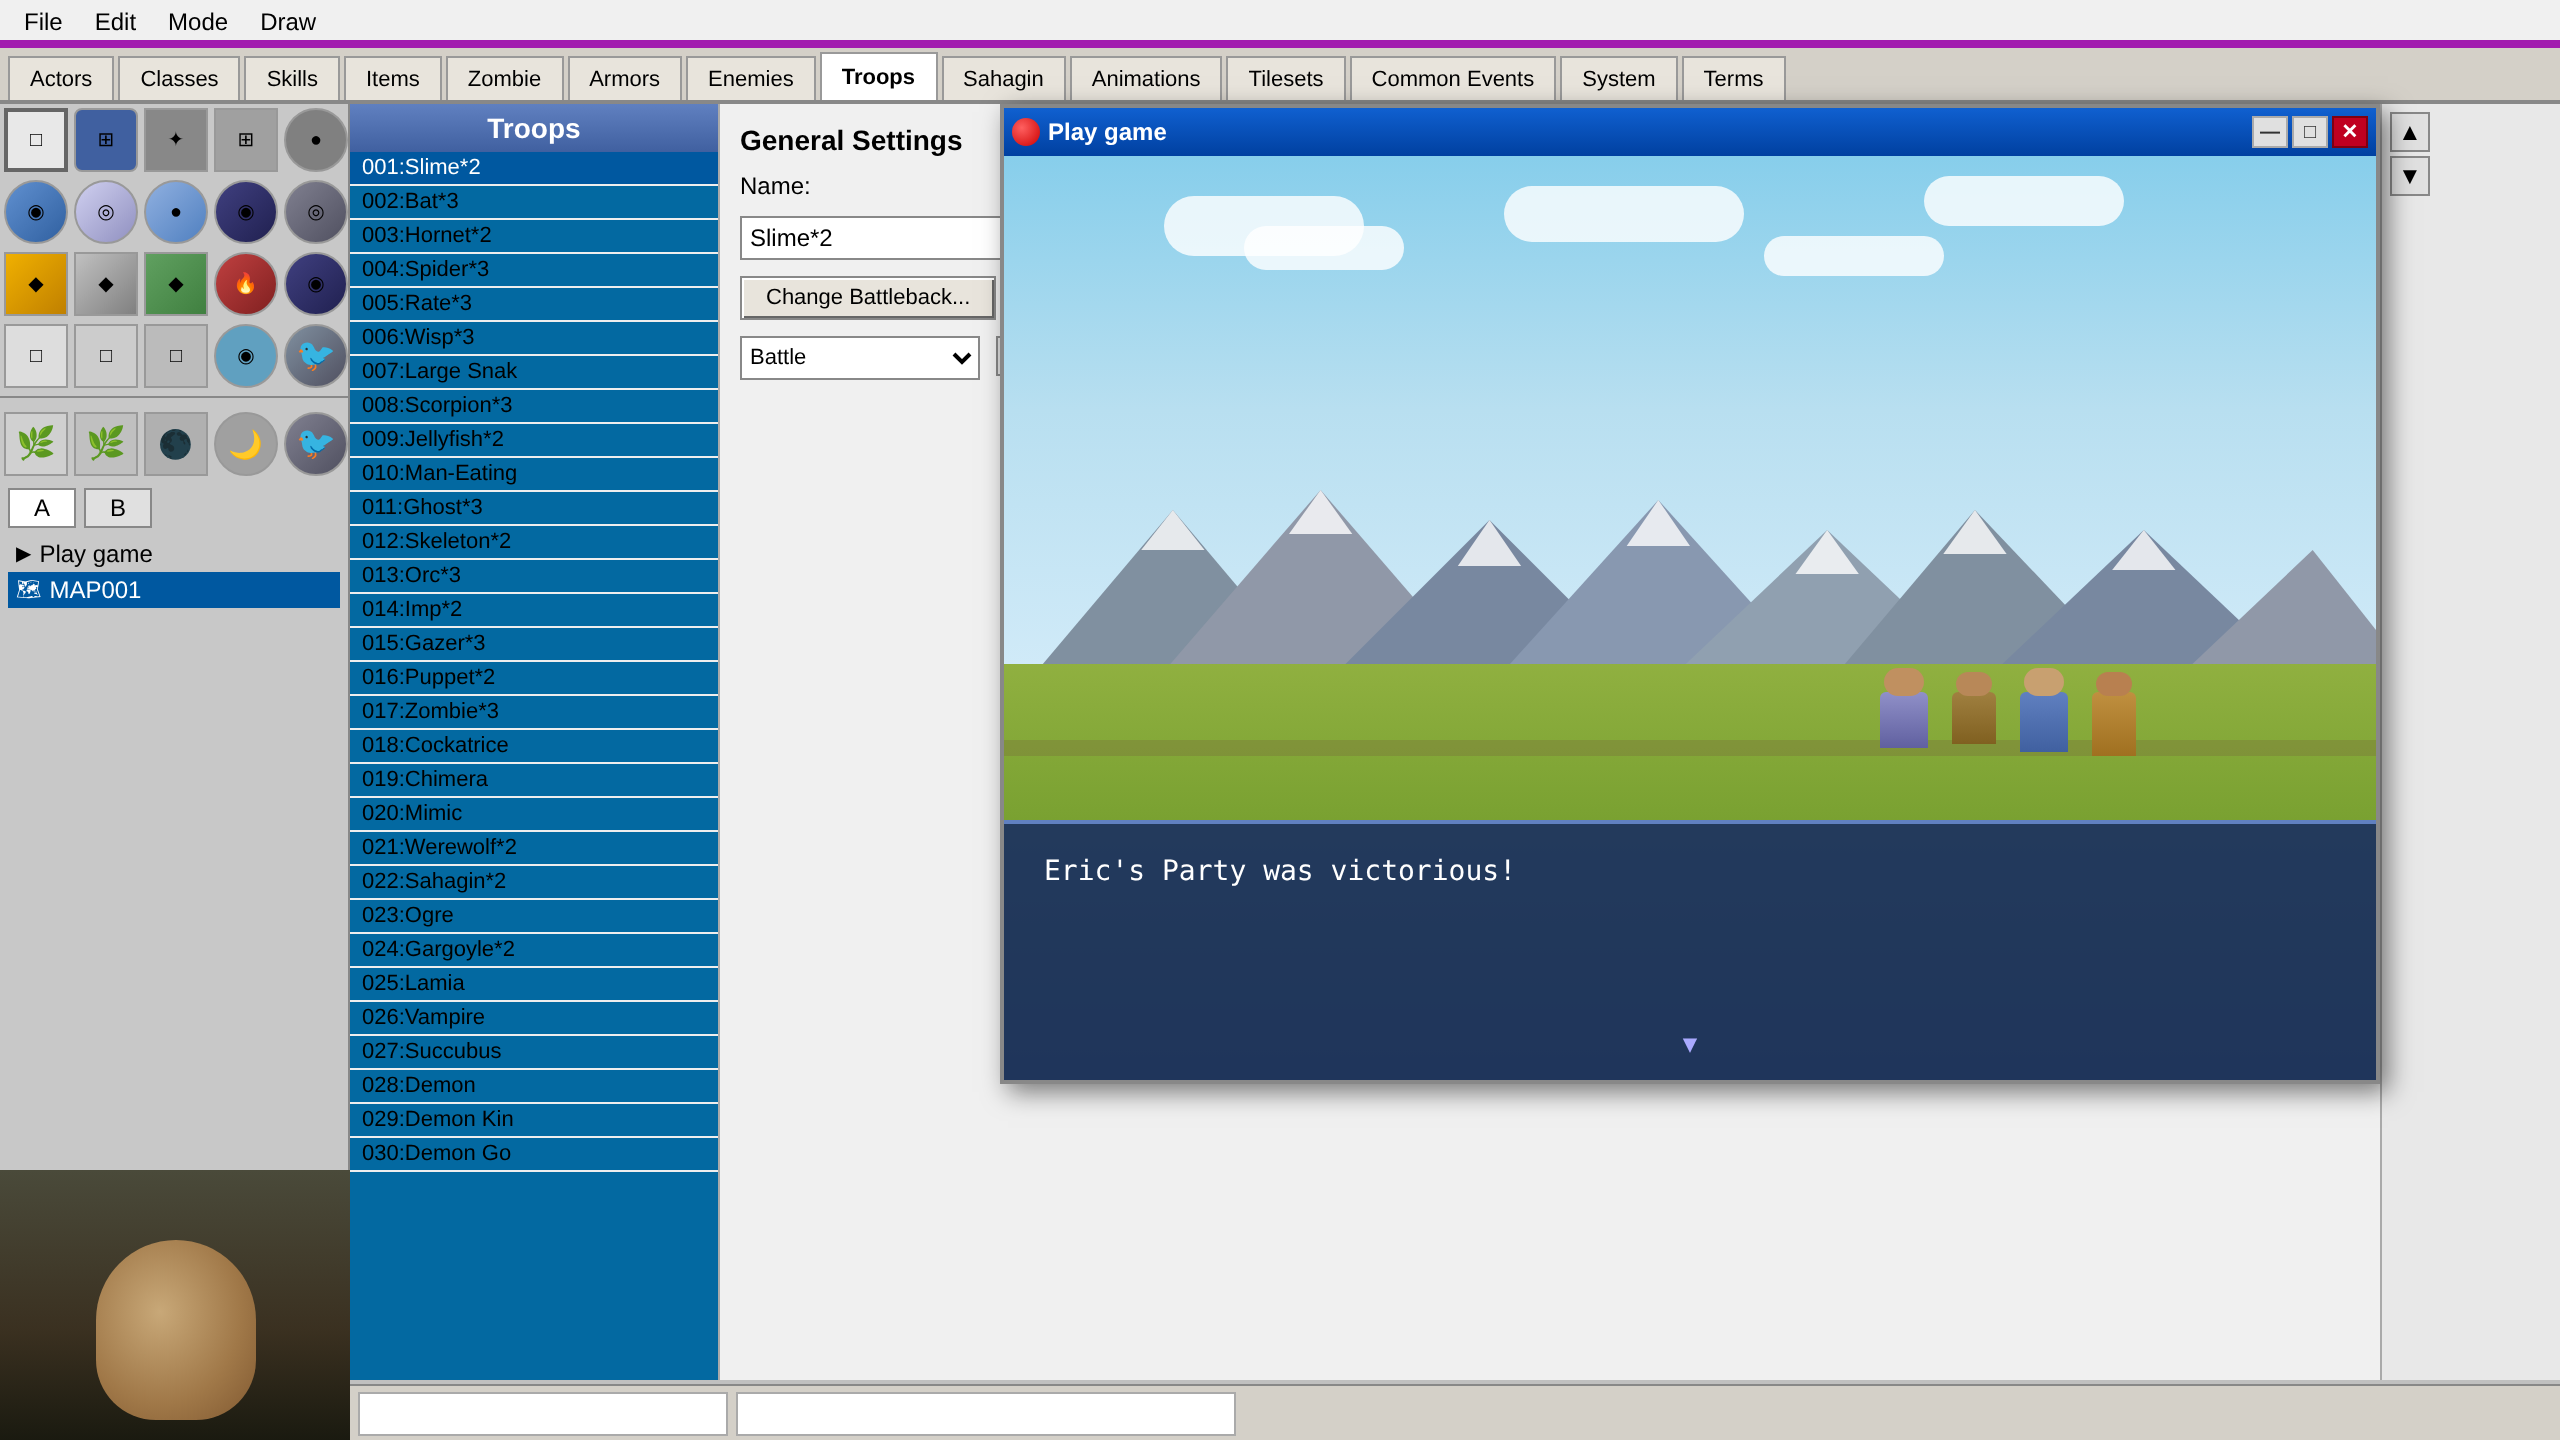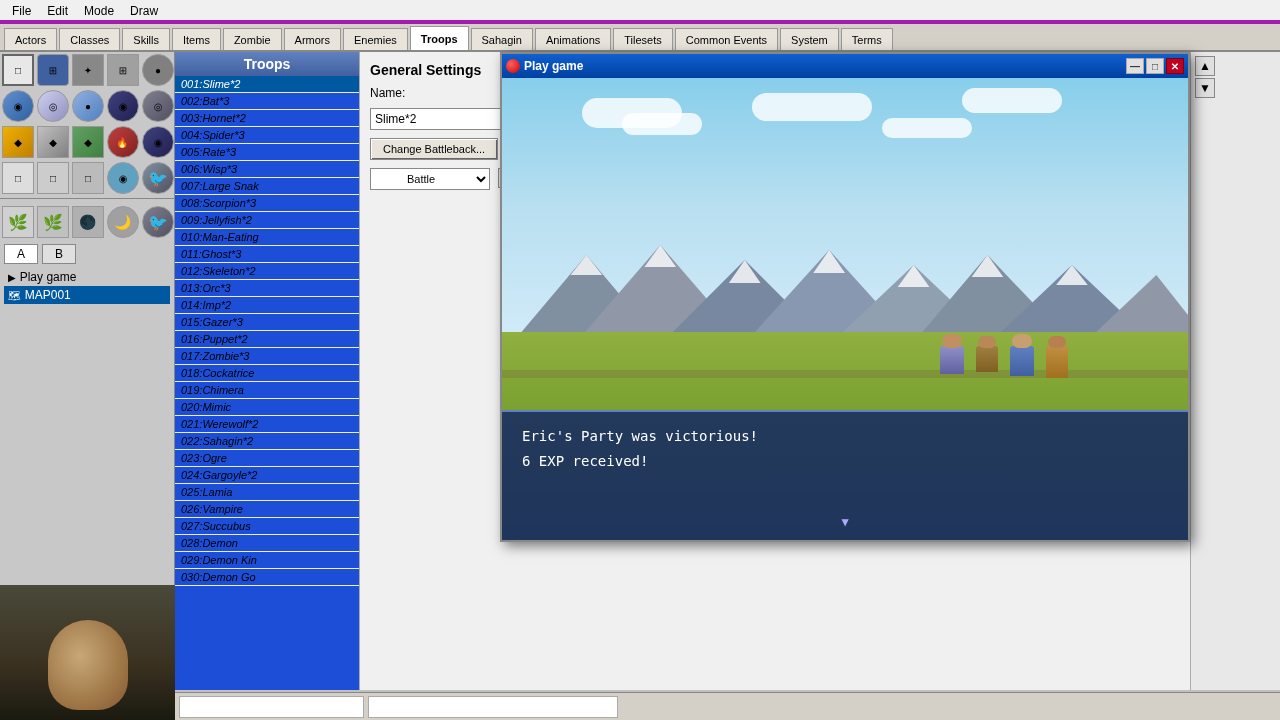--- a/index.html
+++ b/index.html
@@ -147,22 +147,21 @@
       background: linear-gradient(180deg, #6080c0 0%, #4060a0 100%);
       color: white;
       text-align: center;
       padding: 4px;
       font-size: 14px;
       font-weight: bold;
     }
     #troops-list {
       flex: 1;
       overflow-y: auto;
-      background: #1d4ed8;
-      font-style: italic;
+      background: #0369a1;
     }
     .troop-item {
       padding: 2px 6px;
       cursor: pointer;
       font-size: 11px;
       border-bottom: 1px solid #eee;
       white-space: nowrap;
       overflow: hidden;
     }
     .troop-item.selected { background: #0058a0; color: white; }
@@ -376,21 +375,20 @@
     
     #battle-setting-row {
       display: flex; align-items: center; gap: 8px;
       margin-top: 8px;
     }
     .battle-dropdown {
       width: 120px; height: 22px;
       border: 1px solid #888;
       background: white;
       font-size: 11px;
-      padding-left: 32px;
     }
 
     
     .title-icon {
       width: 14px; height: 14px;
       background: radial-gradient(circle at 35% 35%, #ff6060, #cc0000);
       border-radius: 50%;
       margin-right: 4px;
     }
   </style>
@@ -615,21 +613,20 @@
               <div style="width:24px;height:30px;background:linear-gradient(180deg,#6080c0,#4060a0);border-radius:3px 3px 0 0;"></div>
             </div>
             <div style="position:relative;">
               <div style="width:18px;height:12px;background:#b88050;border-radius:8px;position:absolute;top:-10px;left:2px;"></div>
               <div style="width:22px;height:32px;background:linear-gradient(180deg,#c09040,#a07020);border-radius:3px 3px 0 0;"></div>
             </div>
           </div>
 
           <div id="battle-message">
             <div>Eric's Party was victorious!</div>
-            <div>6 EXP received!</div>
             <div class="battle-arrow">▼</div>
           </div>
         </div>
       </div>
 
     </div>
 
     <div id="right-panel">
       <div class="scroll-arrow">▲</div>
       <div class="scroll-arrow">▼</div>

